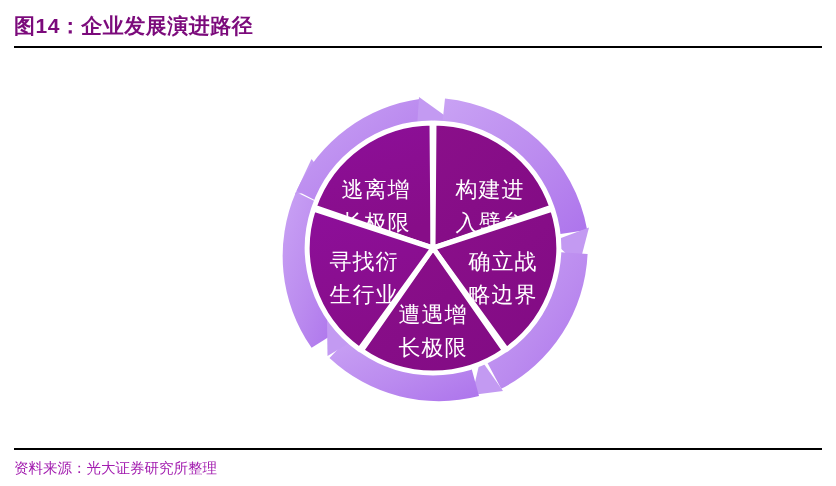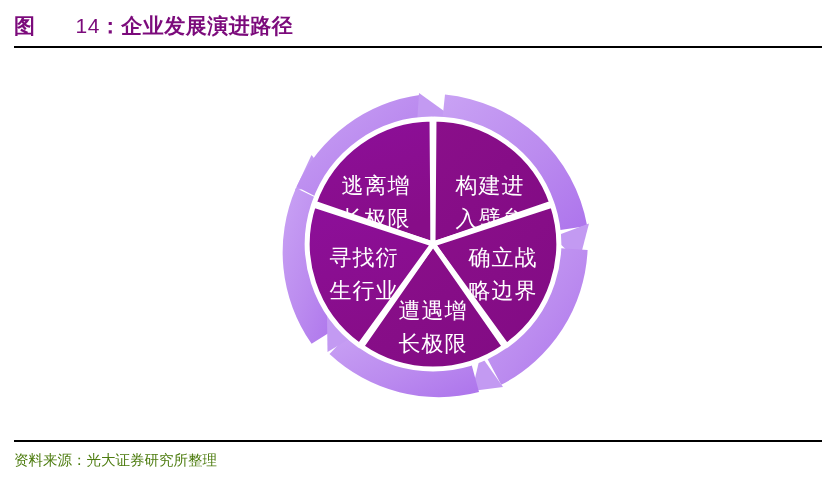--- a/index.html
+++ b/index.html
@@ -26,45 +26,44 @@
     padding: 12px 0 6px 14px;
     font-size: 21px;
     font-weight: bold;
     color: #7b0a7b;
     letter-spacing: 0.5px;
     font-family: "Liberation Serif", "DejaVu Serif", serif;
     white-space: nowrap;
   }
   .title-num {
     font-family: "Liberation Sans", "DejaVu Sans", sans-serif;
-    font-weight: normal;
-    margin-left: 40px;
+    font-weight: bold;
   }
   .rule-top {
     height: 2px;
     background: #000000;
     margin: 0 14px 0 14px;
   }
   .rule-bottom {
     height: 2px;
     background: #000000;
     margin: 0 14px 0 14px;
   }
   .chart-area {
     flex: 1;
     position: relative;
     display: flex;
     align-items: center;
     justify-content: center;
     padding-left: 29px;
   }
   .source-line {
-    padding: 9px 0 16px 14px;
+    padding: 9px 0 8px 14px;
     font-size: 14.5px;
-    color: #4d7c0f;
+    color: #a21caf;
     font-family: "Liberation Serif", "DejaVu Serif", serif;
     white-space: nowrap;
   }
   svg.cycle {
     display: block;
   }
   .wedge-label {
     fill: #ffffff;
     font-family: "Liberation Sans", "DejaVu Sans", sans-serif;
     font-size: 22px;

